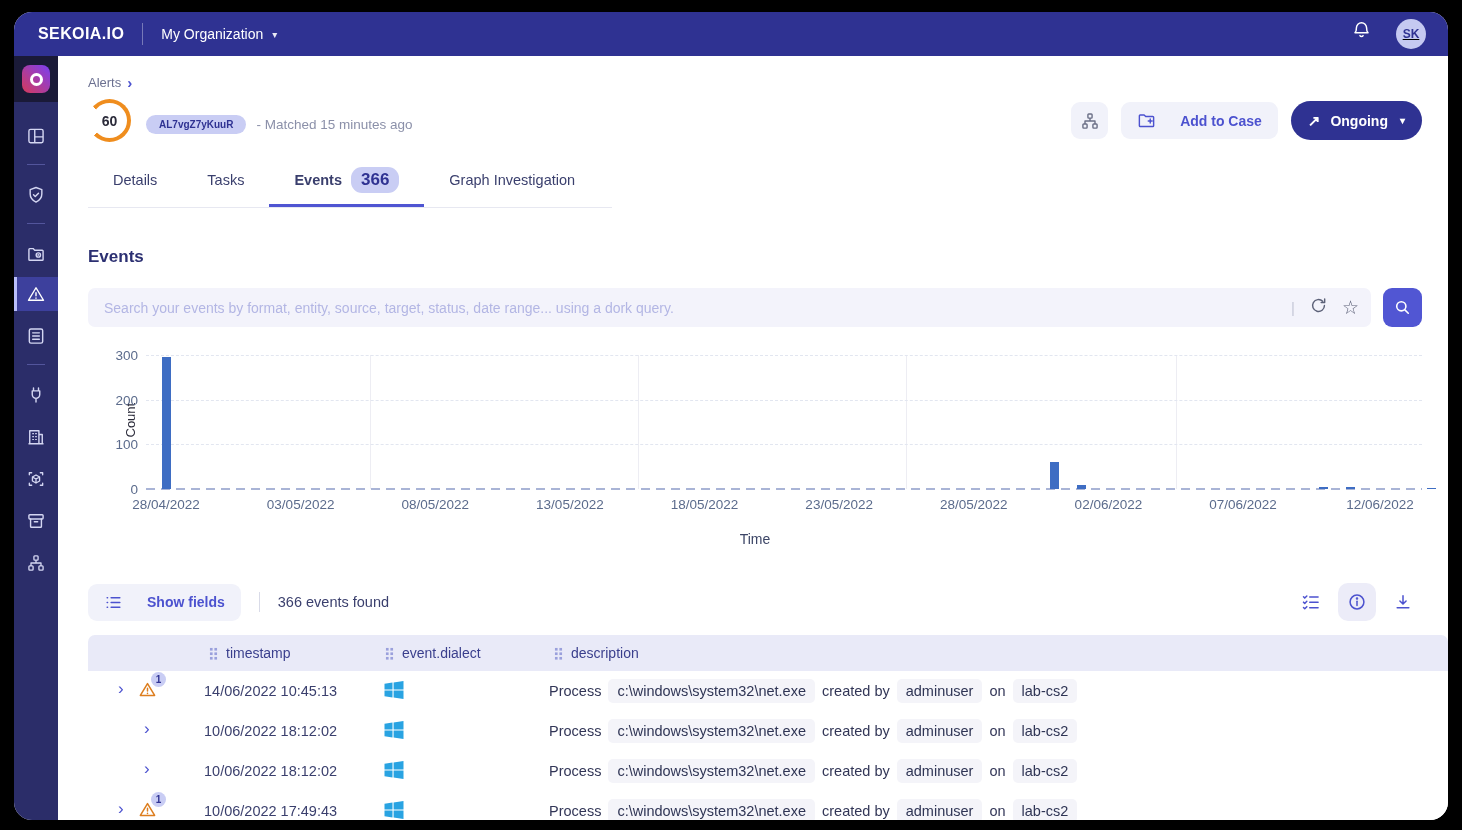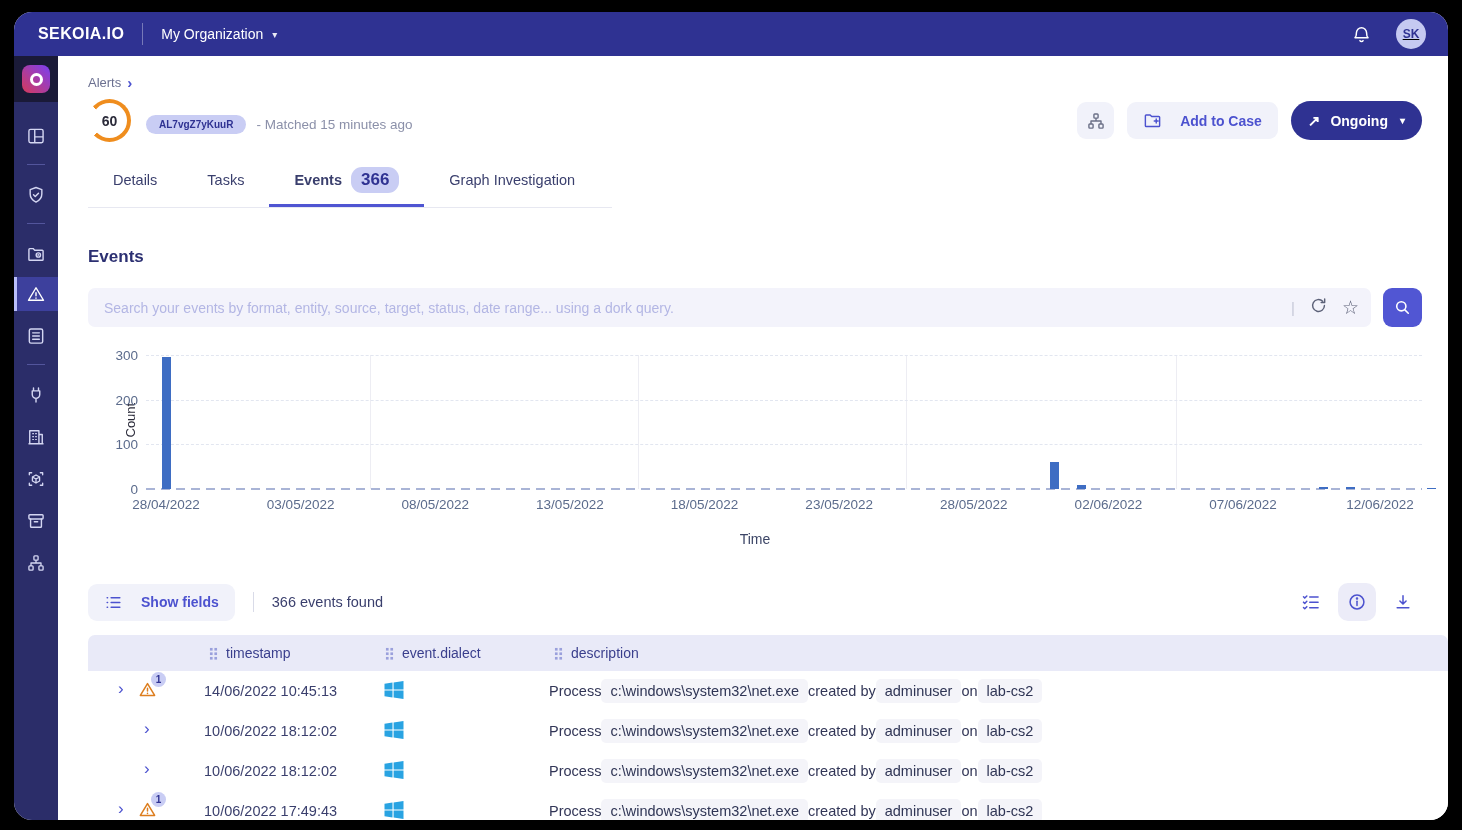--- a/index.html
+++ b/index.html
@@ -5,21 +5,21 @@
   * { margin:0; padding:0; box-sizing:border-box; }
   html,body { width:1462px; height:830px; background:#000; font-family:"Liberation Sans", sans-serif; overflow:hidden; }
   .app { position:absolute; left:14px; top:12px; right:14px; bottom:10px; border-radius:18px; overflow:hidden; background:#fff; }
 
   
   .topbar { height:44px; background:#2f3292; display:flex; align-items:center; padding:0 22px 0 24px; }
   .brand { color:#fff; font-weight:bold; font-size:16px; letter-spacing:.4px; }
   .tb-div { width:1px; height:22px; background:rgba(255,255,255,.35); margin:0 18px; }
   .org { color:#fff; font-size:14px; display:flex; align-items:center; gap:9px; cursor:pointer; }
   .org .caret { font-size:10px; opacity:.9; }
-  .tb-right { margin-left:auto; display:flex; align-items:center; gap:24px;text-decoration:underline; }
+  .tb-right { margin-left:auto; display:flex; gap:24px;text-decoration:underline; }
   .bell svg { display:block; }
   .avatar { width:30px; height:30px; border-radius:50%; background:#c5c9f1; color:#2f3292; font-size:12px; font-weight:bold; display:flex; align-items:center; justify-content:center; }
 
   
   .body { display:flex; height:calc(100% - 44px); }
   .sidebar { width:44px; background:#2b2d69; display:flex; flex-direction:column; align-items:center; flex-shrink:0; }
   .logo-block { width:44px; height:46px; background:#1a1a38; display:flex; align-items:center; justify-content:center; }
   .logo { width:28px; height:28px; border-radius:8px; background:linear-gradient(45deg,#d63a5a,#7a3ff2); display:flex; align-items:center; justify-content:center; }
   .logo-ring { width:13px; height:13px; border:3.5px solid #fff; border-radius:50%; }
   .side-item { width:44px; height:40px; display:flex; align-items:center; justify-content:center; color:#d4d6f2; position:relative; cursor:pointer; margin-top:2px; }
@@ -37,21 +37,21 @@
   .score { width:43px; height:43px; border-radius:50%; background:conic-gradient(#ef8d1e 0deg 225deg, transparent 225deg 310deg, #ef8d1e 310deg 360deg); position:relative; flex-shrink:0; }
   .score::before { content:""; position:absolute; inset:4px; background:#fff; border-radius:50%; }
   .score span { position:absolute; inset:0; display:flex; align-items:center; justify-content:center; font-size:14px; font-weight:bold; color:#2b2b3a; }
   .head-text { margin-left:15px; }
   .page-title { font-size:21px; font-weight:bold; color:#323668; }
   .head-meta { display:flex; align-items:center; gap:10px; margin-top:7px; }
   .id-pill { background:#c9cdf4; color:#2f3292; font-size:10px; font-weight:bold; padding:4px 13px; border-radius:13px; }
   .matched { font-size:13.5px; color:#8b90a9; }
   .head-actions { margin-left:auto; display:flex; align-items:center; gap:13px; }
   .icon-btn { width:37px; height:37px; border-radius:9px; background:#f1f2fa; border:none; display:flex; align-items:center; justify-content:center; color:#6b7087; cursor:pointer; }
-  .btn-light { height:37px; border:none; border-radius:9px; background:#f1f2fa; color:#4c52cf; font-size:14px; font-weight:bold; font-family:inherit; padding:0 16px; display:flex; align-items:center; gap:18px; cursor:pointer; }
+  .btn-light { height:37px; border:none; border-radius:9px; background:#f1f2fa; color:#4c52cf; font-size:14px; font-weight:bold; font-family:inherit; padding:0 16px; display:flex; align-items:center; gap:24px; cursor:pointer; }
   .btn-status { height:39px; border:none; border-radius:20px; background:#2f3292; color:#fff; font-size:14px; font-weight:bold; font-family:inherit; padding:0 17px; display:flex; align-items:center; gap:10px; cursor:pointer; }
   .btn-status .arrow { font-size:15px; }
   .btn-status .caret { font-size:10px; margin-left:2px; }
 
   
   .tabs { display:inline-flex; margin-top:16px; border-bottom:1px solid #e7e8f1; padding-right:12px; }
   .tab { padding:9px 25px 11px; font-size:14.5px; color:#3a3f6d; cursor:pointer; border-bottom:3px solid transparent; display:flex; align-items:center; gap:9px; }
   .tab.active { font-weight:bold; border-bottom-color:#4f55d2; }
   .tab-badge { background:#c9cdf4; color:#2f3292; font-size:17px; font-weight:bold; padding:3px 10px; border-radius:11px; }
 
@@ -93,21 +93,21 @@
   .th-cell { display:flex; align-items:center; gap:8px; padding-left:5px; }
   .drag-dots { width:9px; height:13px; background-image:radial-gradient(circle,#9aa0dc 1.3px,transparent 1.6px); background-size:4.5px 4.5px; background-position:0 0; }
   .t-row { height:40px; display:grid; grid-template-columns:116px 176px 169px 1fr; align-items:center; font-size:14.5px; color:#3a3f6d; }
   .r-ctl { position:relative; height:100%; }
   .row-chev { position:absolute; top:50%; transform:translateY(-58%); color:#4c52cf; font-size:17px; cursor:pointer; left:56px; }
   .t-row.warn .row-chev { left:30px; }
   .warn-wrap { position:absolute; left:50px; top:50%; transform:translateY(-50%); display:none; }
   .t-row.warn .warn-wrap { display:block; }
   .warn-badge { position:absolute; top:-8px; right:-9px; width:15px; height:15px; border-radius:50%; background:#c9cdf4; color:#2f3292; font-size:10px; font-weight:bold; display:flex; align-items:center; justify-content:center; }
   .dialect-cell { padding-left:2px; }
-  .desc-cell { display:flex; align-items:center; white-space:nowrap; overflow:hidden; color:#323657; }
+  .desc-cell { display:flex; align-items:center; gap:7px; white-space:nowrap; overflow:hidden; color:#323657; }
   .chip { background:#f4f4f9; border-radius:5px; padding:4px 9px; color:#2f3555; }
 </style>
 </head>
 <body>
 
 <div class="app">
 
   <div class="topbar">
     <div class="brand">SEKOIA.IO</div>
     <div class="tb-div"></div>

